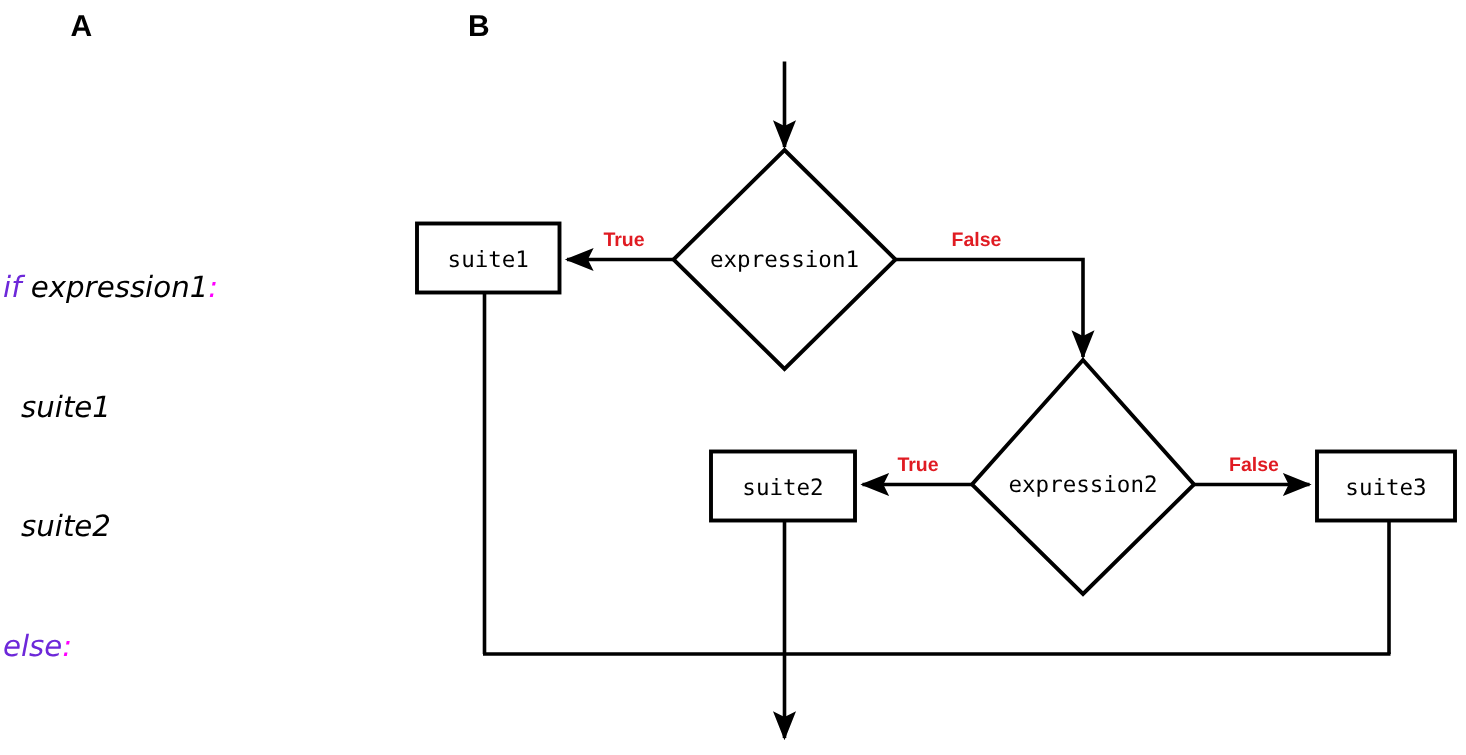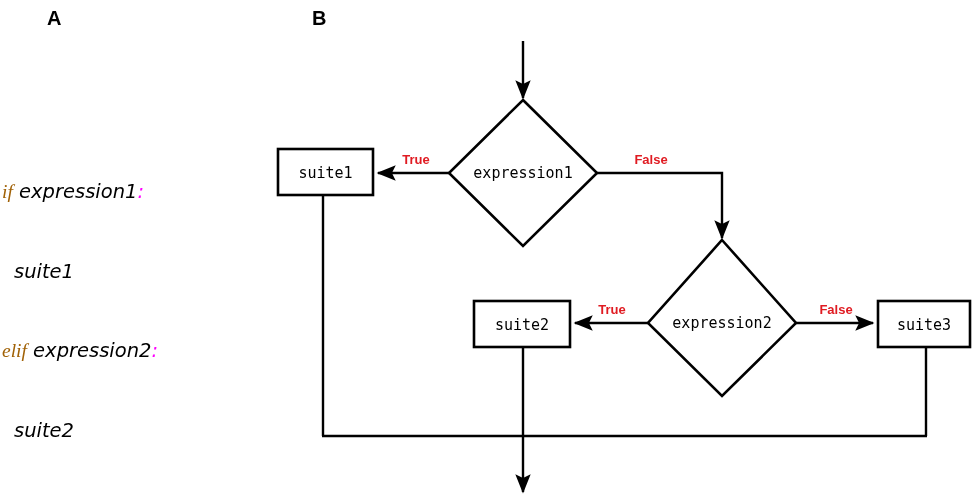--- a/index.html
+++ b/index.html
@@ -37,21 +37,21 @@
     top: 126px;
     width: 250px;
     font-family: "DejaVu Sans", sans-serif;
     font-style: italic;
     font-size: 19.5px;
     line-height: 26.5px;
     color: #000000;
     white-space: pre;
   }
   .code-line { white-space: pre; }
-  .kw { color: #a16207; font-family: Liberation Serif, serif; }
+  .kw { color: #6d28d9; }
   .pn { color: #FF00FF; }
   .indent1 { display: inline-block; width: 12px; }
 
   
   #flowchart {
     position: absolute;
     left: 0;
     top: 0;
     width: 977px;
     height: 503px;
@@ -90,21 +90,20 @@
 
 <div id="page">
 
   <div class="panel-letter" id="panel-letter-a">A</div>
 
   <div class="panel-letter" id="panel-letter-b">B</div>
 
   <div id="code-listing">
     <div class="code-line"><span class="kw">if</span><span> expression1</span><span class="pn">:</span></div>
     <div class="code-line"><span class="indent1"></span><span>suite1</span></div>
-    <div class="code-line"><span class="kw">elif</span><span> expression2</span><span class="pn">:</span></div>
     <div class="code-line"><span class="indent1"></span><span>suite2</span></div>
     <div class="code-line"><span class="kw">else</span><span class="pn">:</span></div>
     
   </div>
 
   <div id="flowchart">
     <svg id="flow-svg" width="977" height="503" viewBox="0 0 977 503" xmlns="http://www.w3.org/2000/svg">
 
       <defs>
         <marker id="arrowhead" markerWidth="9" markerHeight="9" refX="7.4" refY="3.6" orient="auto" markerUnits="strokeWidth">

